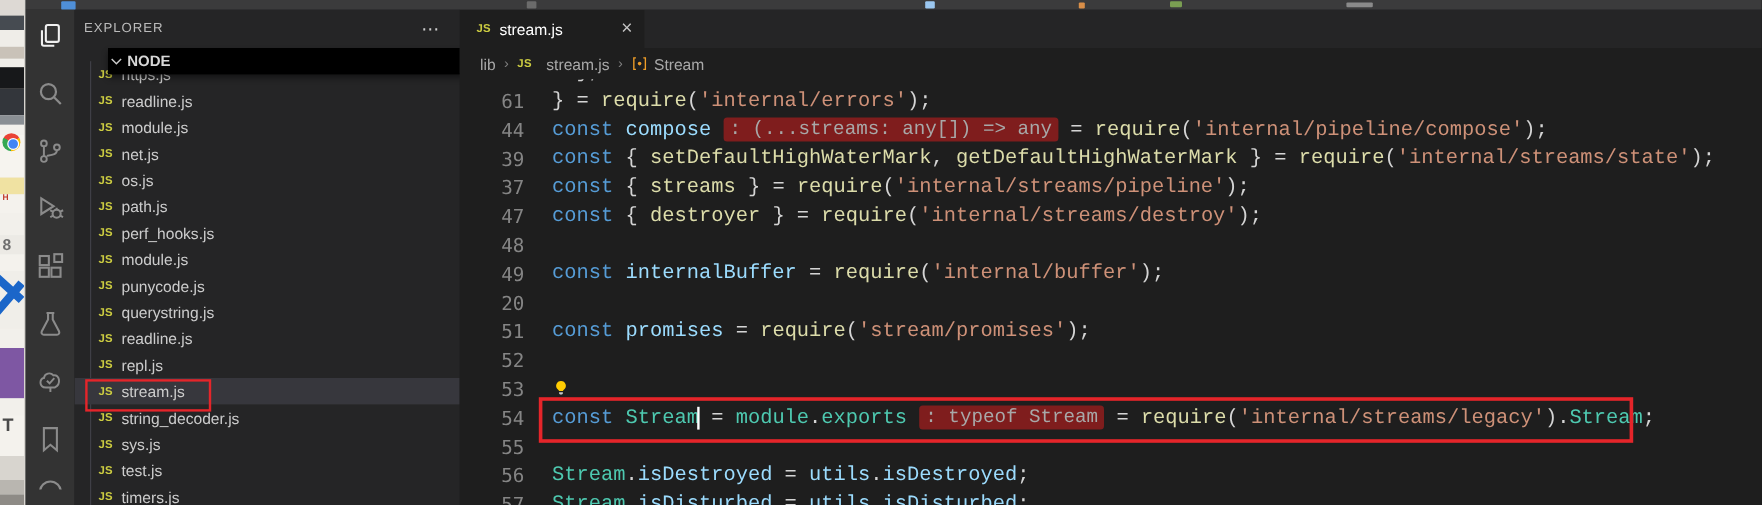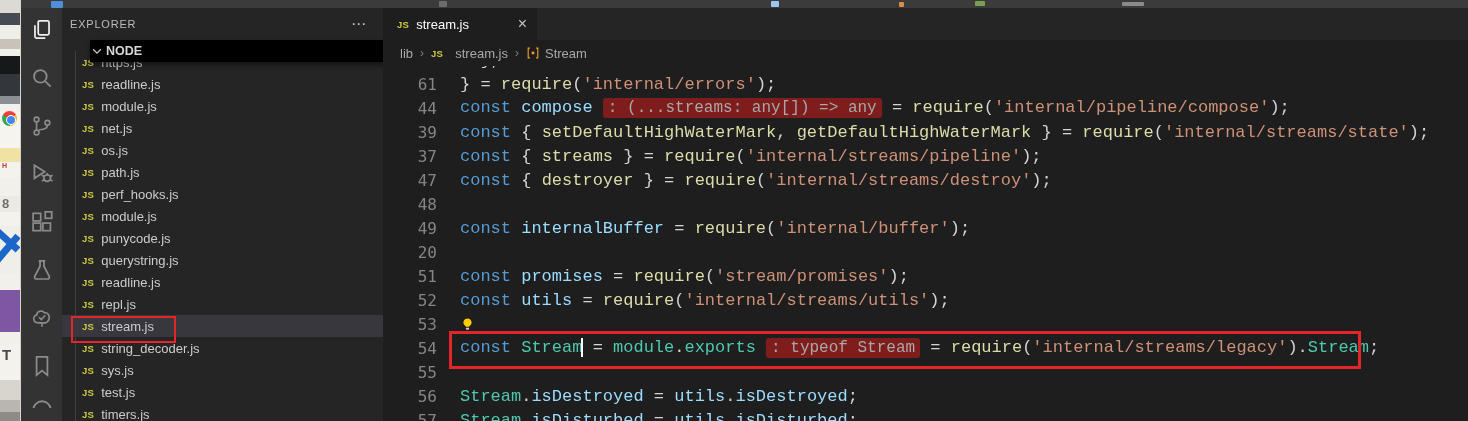--- a/index.html
+++ b/index.html
@@ -340,21 +340,20 @@
         <div class="code-row">
           <span class="ln">20</span>
           <span class="code"></span>
         </div>
         <div class="code-row">
           <span class="ln">51</span>
           <span class="code"><span class="tok-kw">const </span><span class="tok-var">promises</span><span class="tok-pun"> = </span><span class="tok-fn">require</span><span class="tok-pun">(</span><span class="tok-str">'stream/promises'</span><span class="tok-pun">);</span></span>
         </div>
         <div class="code-row">
           <span class="ln">52</span>
-          <span class="code"><span class="tok-kw">const </span><span class="tok-var">utils</span><span class="tok-pun"> = </span><span class="tok-fn">require</span><span class="tok-pun">(</span><span class="tok-str">'internal/streams/utils'</span><span class="tok-pun">);</span></span>
         </div>
         <div class="code-row">
           <span class="ln">53</span>
           <span class="code"><span class="bulb"><svg viewBox="0 0 16 16">
                 <path d="M8 1.5 a4.3 4.3 0 0 1 2.5 7.8 c-.5 .4 -.8 .8 -.8 1.2 h-3.4 c0 -.4 -.3 -.8 -.8 -1.2 A4.3 4.3 0 0 1 8 1.5 z" fill="#ffcc02"></path>
                 <path d="M6.3 11.5 h3.4 v1 a1 1 0 0 1 -1 1 h-1.4 a1 1 0 0 1 -1 -1 z" fill="#c9c9c9"></path>
               </svg></span></span>
         </div>
         <div class="code-row">
           <span class="ln">54</span>

